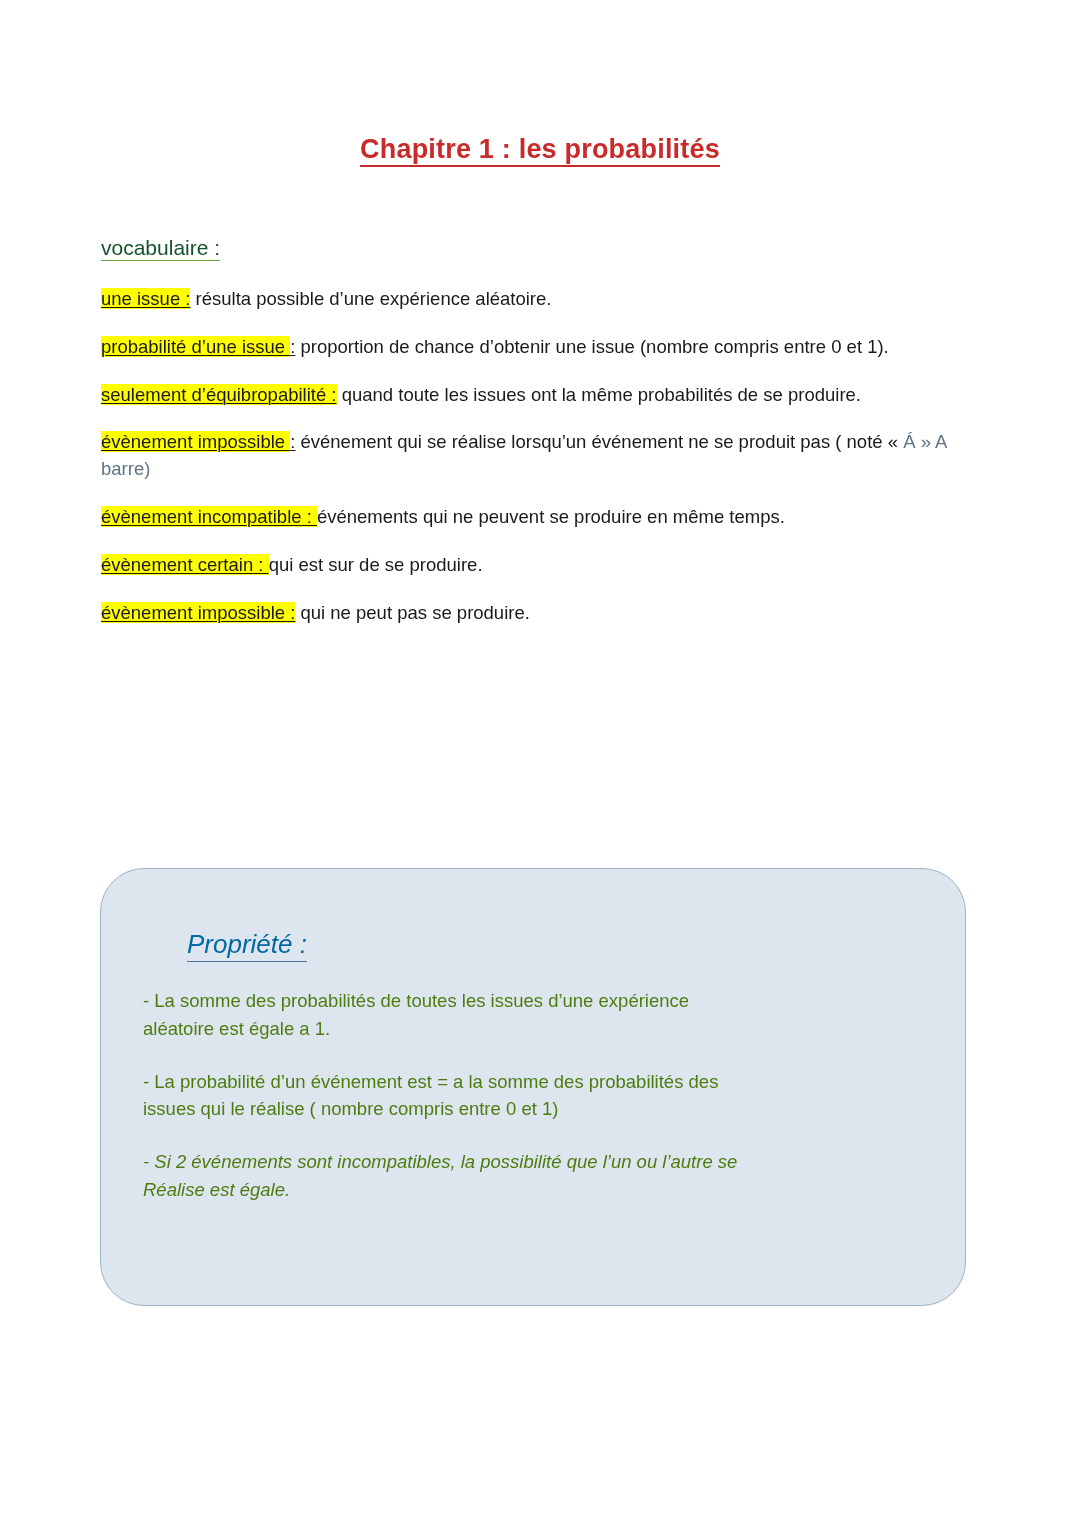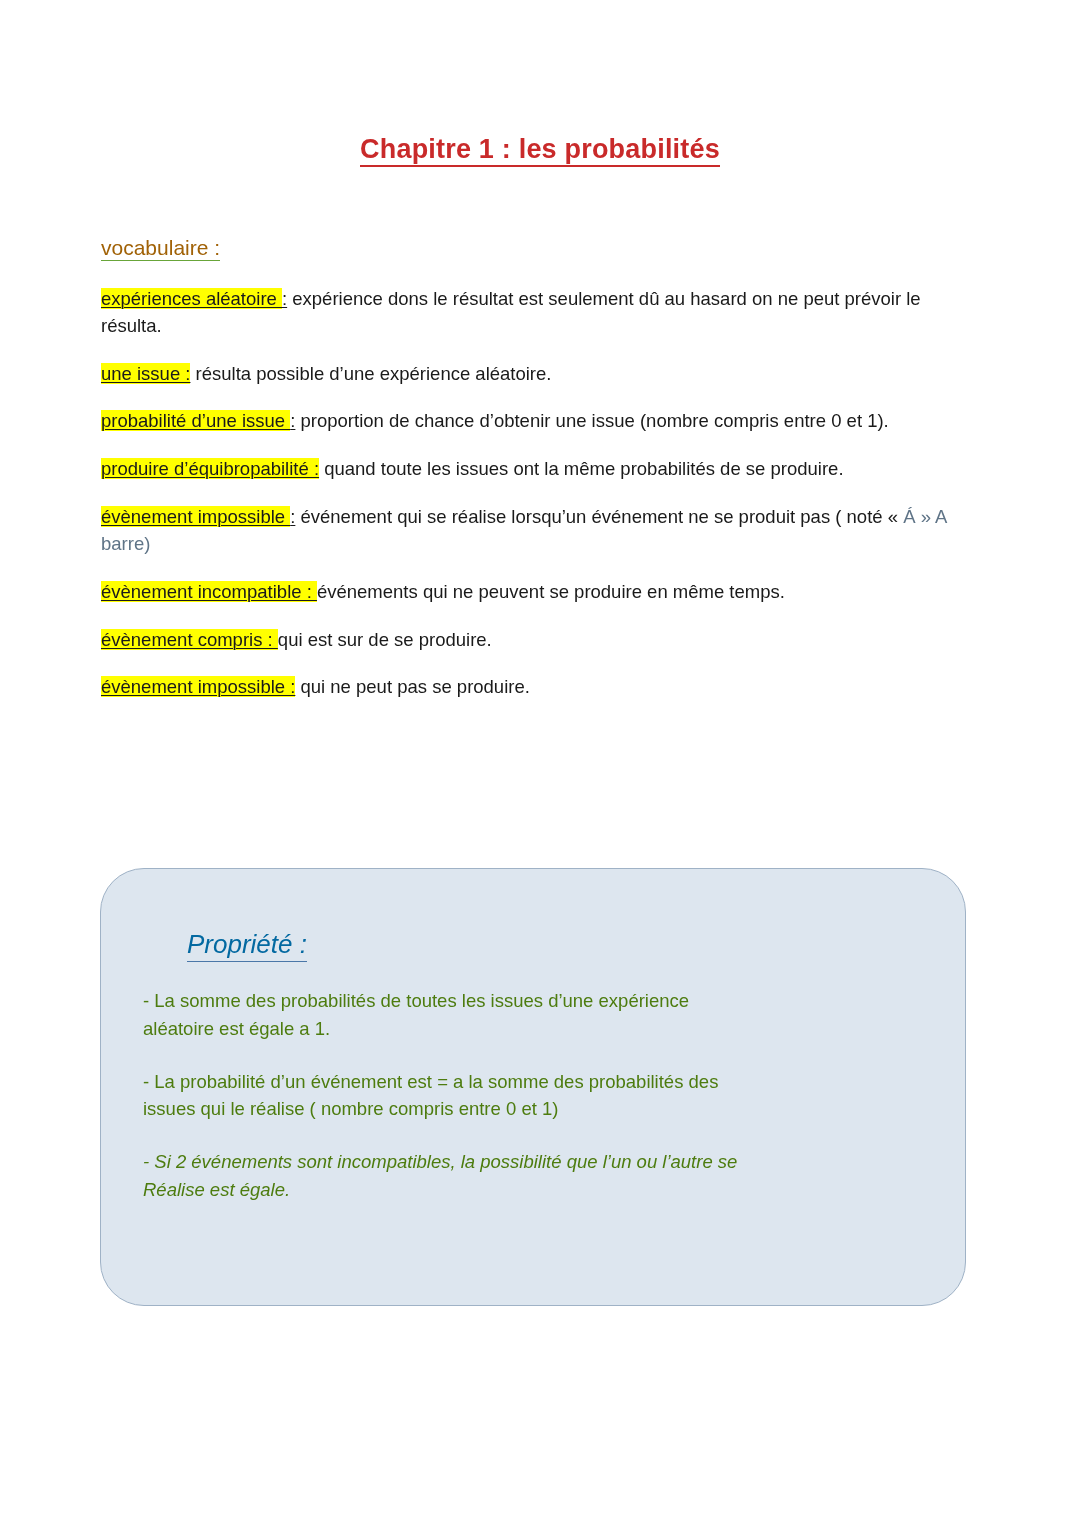--- a/index.html
+++ b/index.html
@@ -43,21 +43,21 @@
 
   
   .vocab-section {
     position: absolute;
     top: 236px;
     left: 101px;
     width: 880px;
   }
   .vocab-heading {
     font-size: 21px;
-    color: #a16207;
+    color: #14532d;
     margin-bottom: 26px;
   }
   .vocab-heading span.t {
     border-bottom: 1.5px solid #68a539;
     padding-bottom: 1px;
   }
 
   .entry {
     font-size: 18.5px;
     line-height: 1.45;
@@ -128,47 +128,44 @@
   <div class="doc-title">
     <span class="t">Chapitre 1 : les probabilités</span>
   </div>
 
   <div class="vocab-section">
 
     <div class="vocab-heading">
       <span class="t">vocabulaire :</span>
     </div>
 
-    <p class="entry">
-      <span class="term">expériences aléatoire </span><span class="term-nohl-colon">:</span><span> expérience dons le résultat est seulement dû au hasard on ne peut prévoir le résulta.</span>
-    </p>
 
     <p class="entry">
       <span class="term">une issue :</span><span class="term-nohl-colon"></span><span> résulta possible d’une expérience aléatoire.</span>
     </p>
 
     <p class="entry">
       <span class="term">probabilité d’une issue </span><span class="term-nohl-colon">:</span><span> proportion de chance d’obtenir une issue (nombre compris entre 0 et 1).</span>
     </p>
 
     <p class="entry">
-      <span class="term">produire d’équibropabilité :</span><span class="term-nohl-colon"></span><span> quand toute les issues ont la même probabilités de se produire.</span>
+      <span class="term">seulement d’équibropabilité :</span><span class="term-nohl-colon"></span><span> quand toute les issues ont la même probabilités de se produire.</span>
     </p>
 
 
     <p class="entry">
       <span class="term">évènement impossible </span><span class="term-nohl-colon">:</span><span> événement   qui se réalise lorsqu’un événement ne se produit pas ( noté « </span><span class="abar">Á » A barre)</span>
     </p>
 
     <p class="entry">
       <span class="term">évènement incompatible : </span><span class="term-nohl-colon"></span><span> événements qui ne peuvent se produire en même temps.</span>
     </p>
 
     <p class="entry">
-      <span class="term">évènement compris : </span><span class="term-nohl-colon"></span><span>qui est sur de se produire.</span>
+      <span class="term">évènement certain : </span><span class="term-nohl-colon"></span><span>qui est sur de se produire.</span>
     </p>
 
     <p class="entry">
       <span class="term">évènement impossible :</span><span class="term-nohl-colon"></span><span> qui ne peut pas se produire.</span>
     </p>
 
   </div>
 
   <div class="property-box">
     <div class="property-title">

